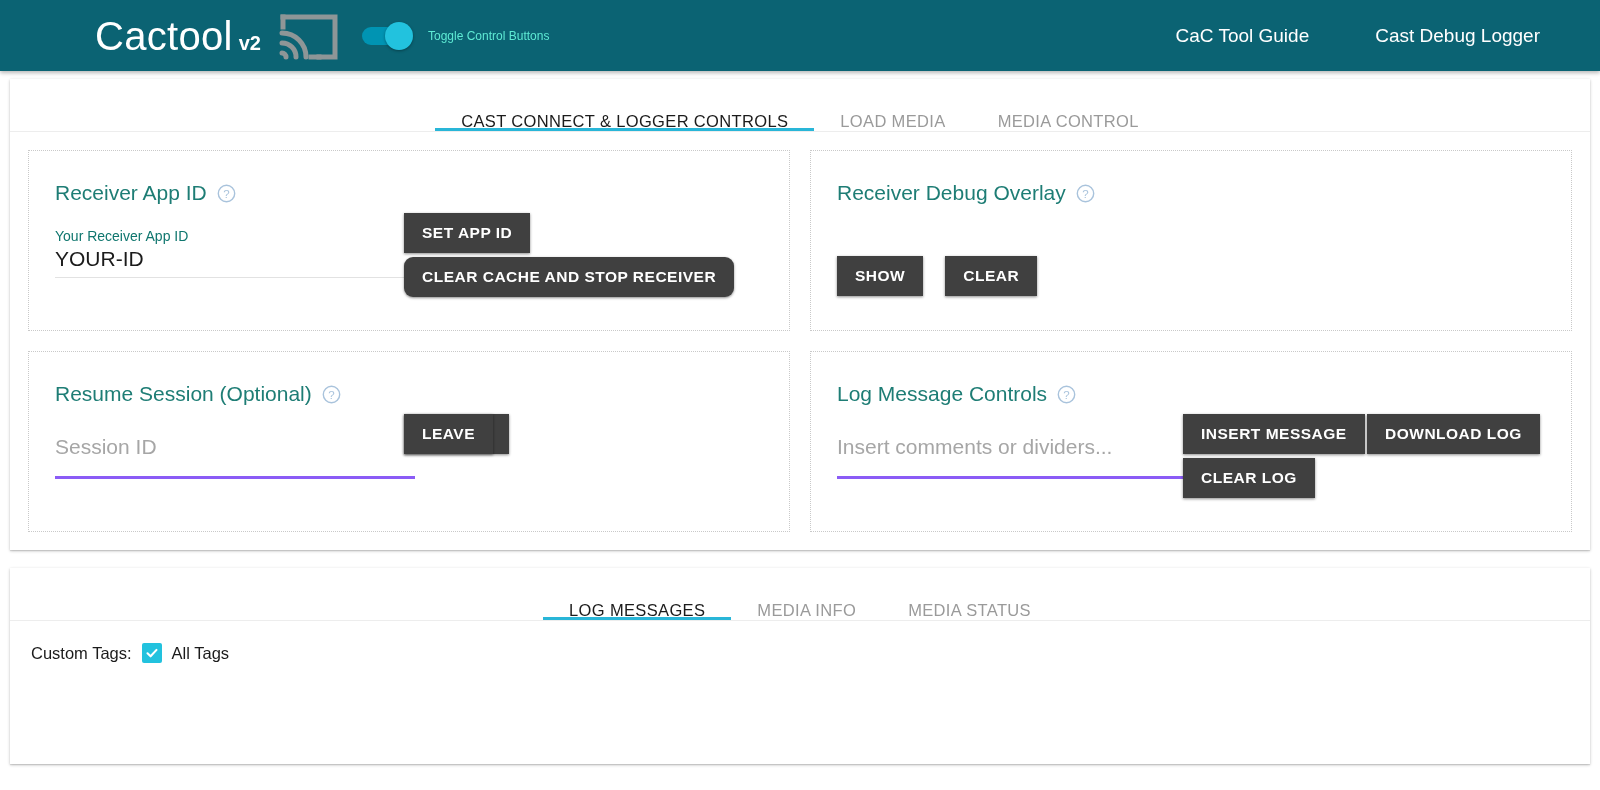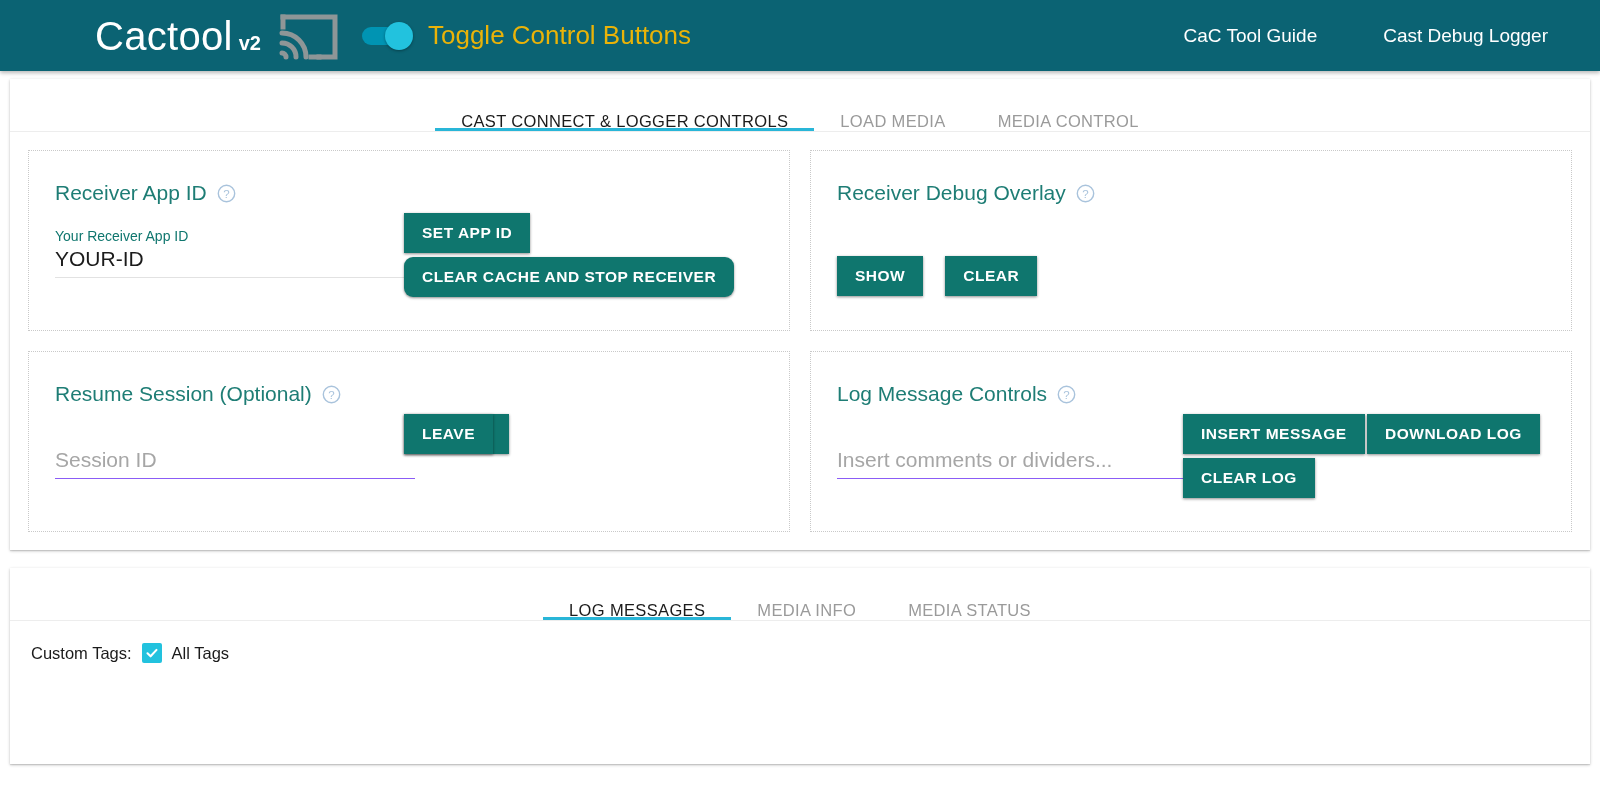--- a/index.html
+++ b/index.html
@@ -33,26 +33,26 @@
     position: relative; width: 48px; height: 18px;
     background: #0094B3; border-radius: 9px;
   }
   .toggle .knob {
     position: absolute; top: -5px; right: -3px;
     width: 28px; height: 28px; border-radius: 50%;
     background: #22C2DE;
     box-shadow: 0 1px 3px rgba(0,0,0,.35);
   }
   .toggle-label {
-    margin-left: 18px; color: #eab308;
-    font-size: 26px; font-weight: 400; white-space: nowrap;
+    margin-left: 18px; color: #5eead4;
+    font-size: 12px; font-weight: 400; white-space: nowrap;
   }
 
   .appbar-spacer { flex: 1 1 auto; }
-  .appbar-links { display: flex; align-items: center; gap: 66px; margin-right: 22px; }
+  .appbar-links { display: flex; align-items: center; gap: 66px; margin-right: 30px; }
   .appbar-link {
     color: #ffffff; font-size: 19px; text-decoration: none;
     white-space: nowrap; cursor: pointer;
   }
 
   
   .panel {
     background: #ffffff;
     margin: 8px 10px 0 10px;
     box-shadow: 0 1px 3px rgba(0,0,0,.22), 0 1px 1px rgba(0,0,0,.10);
@@ -113,27 +113,27 @@
     color: #0f766e; font-size: 14px; line-height: 16px;
     margin-bottom: 2px;
     margin-top: 47px;
   }
   .field-value {
     font-size: 21px; color: #1b1b1b; line-height: 26px;
     padding-bottom: 5px; border-bottom: 1px solid #e2e2e2;
   }
   .field-placeholder {
     font-size: 21px; color: #a6a6a6; line-height: 26px;
-    padding-bottom: 5px; border-bottom: 1px solid #8b5cf6;
+    padding-bottom: 16px; border-bottom: 3px solid #8b5cf6;
   }
 
   
   .btn {
     display: inline-flex; align-items: center; justify-content: center;
-    background: #0f766e; color: #ffffff;
+    background: #404040; color: #ffffff;
     font-size: 15.5px; font-weight: 700; letter-spacing: .5px;
     height: 40px; padding: 0 18px;
     border: none; cursor: pointer; white-space: nowrap;
     box-shadow: 0 1px 3px rgba(0,0,0,.30), 0 1px 2px rgba(0,0,0,.18);
     font-family: "Liberation Sans", sans-serif;
   }
 
   
   .cluster { position: absolute; }
   .cluster .btn { position: absolute; }

